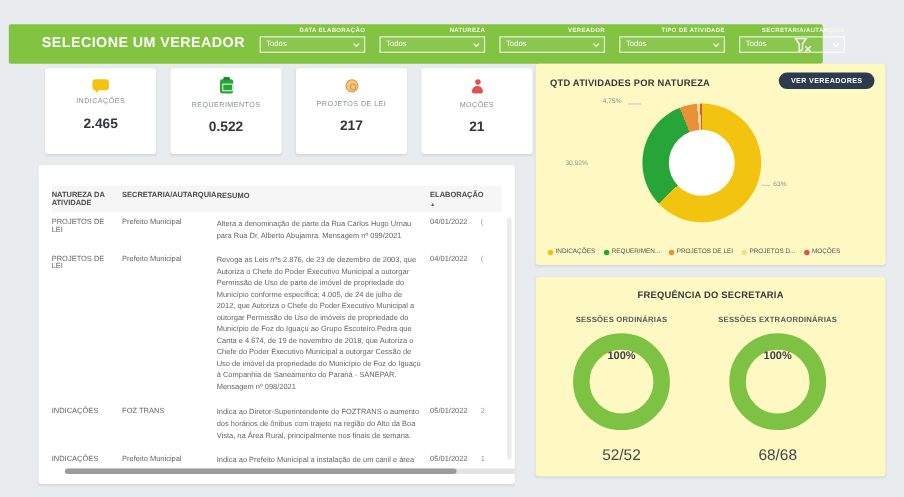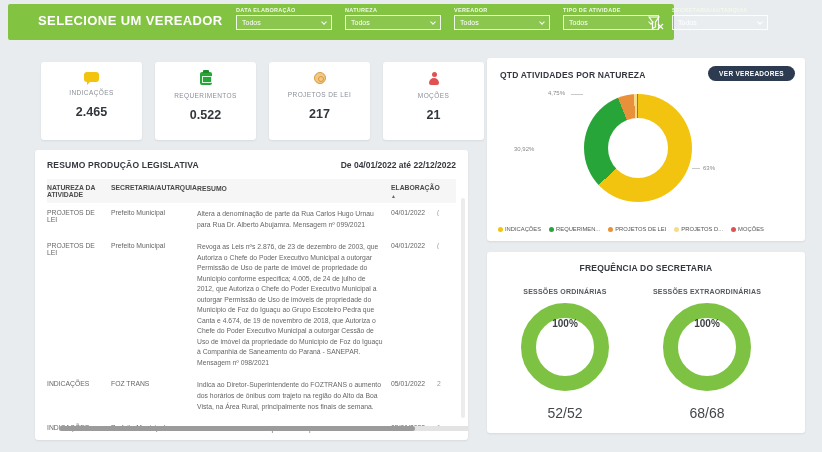--- a/index.html
+++ b/index.html
@@ -1,20 +1,20 @@
 <!DOCTYPE html>
 <html><head>
 <meta charset="utf-8">
 <style>
   * { margin:0; padding:0; box-sizing:border-box; }
   html,body { width:822px; height:452px; overflow:hidden; }
   body { font-family:"Liberation Sans", sans-serif; background:#e9ecef; position:relative; }
 
   
-  .topbar { position:absolute; left:8px; top:4px; width:666px; height:36px; background:#82c341; border-radius:2px; display:flex; align-items:center; }
+  .topbar { position:absolute; left:8px; top:22px; width:740px; height:36px; background:#82c341; border-radius:2px; display:flex; align-items:center;text-align:right; }
   .topbar-title { position:absolute; left:30px; top:9px; color:#fff; font-size:13px; font-weight:bold; letter-spacing:.4px; }
   .filters { position:absolute; left:228px; top:3px; display:flex; gap:13px; }
   .filter { width:96px; }
   .filter-label { color:#f2fae8; font-size:5.5px; letter-spacing:.3px; margin-bottom:2px; font-weight:bold; }
   .filter-box { height:15px; border:1px solid rgba(255,255,255,.85); background:rgba(255,255,255,.08); display:flex; align-items:center; justify-content:space-between; padding:0 5px; cursor:pointer; }
   .filter-value { color:#fff; font-size:7px; }
   .chev { width:4px; height:4px; border-right:1px solid #fff; border-bottom:1px solid #fff; transform:rotate(45deg); margin-top:-2px; }
   .eraser { position:absolute; right:10px; top:12px; width:16px; height:14px; cursor:pointer; }
 
   
@@ -47,21 +47,21 @@
   .c3 { width:194px; padding-right:8px; flex:none; line-height:1.55; }
   .c4 { width:46px; flex:none; }
   .c5 { width:9px; flex:none; overflow:hidden; white-space:nowrap; color:#999; }
   .g-body .g-row { padding:6px 0; cursor:pointer; }
   .sort { font-size:5px; color:#666; margin-top:2px; }
   .hscroll-track { position:absolute; left:24px; bottom:9px; width:420px; height:5px; background:#e3e3e3; border-radius:3px; }
   .hscroll-thumb { position:absolute; left:0; top:0; width:356px; height:5px; background:#9b9b9b; border-radius:3px; cursor:grab; }
   .vscroll { position:absolute; right:3px; top:48px; width:4px; height:220px; background:#ececec; border-radius:2px; cursor:grab; }
 
   
-  .panel { position:absolute; background:#ffffff; border-radius:3px; box-shadow:0 1px 2px rgba(0,0,0,.08); }
+  .panel { position:absolute; background:#fef9c3; border-radius:3px; box-shadow:0 1px 2px rgba(0,0,0,.08); }
   .p1 { left:487px; top:58px; width:318px; height:183px; }
   .p1-title { position:absolute; left:13px; top:12px; font-size:8.5px; font-weight:bold; color:#35393f; letter-spacing:.2px; }
   .btn-ver { position:absolute; right:10px; top:8px; background:#2d3b50; color:#fff; font-size:6.5px; font-weight:bold; padding:4px 11px; border-radius:9px; border:none; letter-spacing:.3px; cursor:pointer; }
   .donut { position:absolute; left:97px; top:36px; width:108px; height:108px; border-radius:50%; }
   .donut-hole { position:absolute; left:24px; top:24px; width:60px; height:60px; background:#fff; border-radius:50%; }
   .pct { position:absolute; font-size:6px; color:#8a8a8a; }
   .pct-line { position:absolute; background:#c9c9c9; }
   .legend { position:absolute; left:11px; bottom:9px; display:flex; gap:8px; align-items:center; }
   .leg-item { display:flex; align-items:center; gap:2px; cursor:pointer; }
   .leg-dot { width:5px; height:5px; border-radius:50%; flex:none; }
@@ -142,24 +142,20 @@
     <div class="kpi-value">217</div>
   </div>
   <div class="kpi">
     <span class="ic ic-person"></span>
     <div class="kpi-label">MOÇÕES</div>
     <div class="kpi-value">21</div>
   </div>
 </div>
 
 <div class="table-card">
-  <div class="table-head">
-    <span class="table-title">RESUMO PRODUÇÃO LEGISLATIVA</span>
-    <span class="table-range">De 04/01/2022 até 22/12/2022</span>
-  </div>
   <div class="grid">
     <div class="g-row g-head">
       <div class="c1">NATUREZA DA ATIVIDADE</div>
       <div class="c2">SECRETARIA/AUTARQUIA</div>
       <div class="c3">RESUMO</div>
       <div class="c4">
         <span>ELABORAÇÃO</span>
         <div class="sort">▲</div>
       </div>
       <div class="c5"></div>

